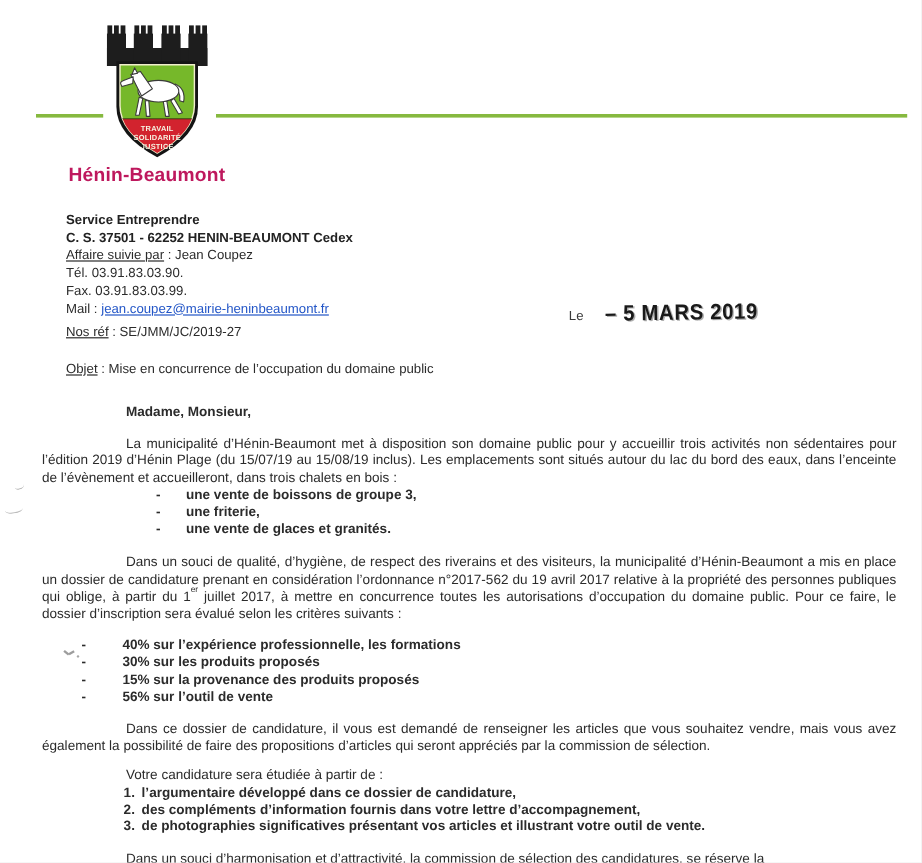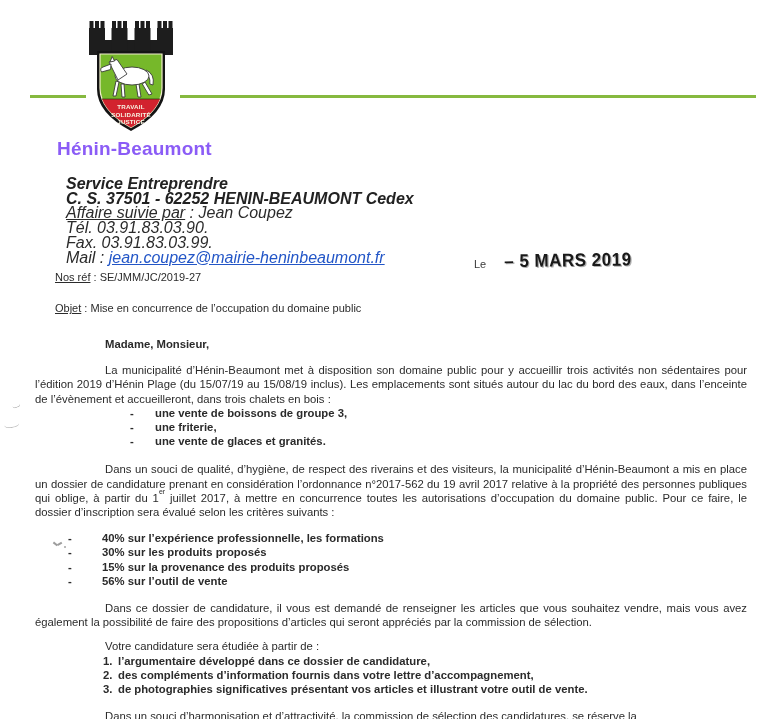--- a/index.html
+++ b/index.html
@@ -7,24 +7,24 @@
     position:relative; width:768px; height:719px; background:#ffffff;
     overflow:hidden; font-family:"Liberation Sans", sans-serif; color:#2b2b2b;
   }
   
   .rule{position:absolute; top:95px; height:2.5px; background:#86b93f;}
   .rule-left{left:30px; width:56px;}
   .rule-right{left:180px; width:576px;}
   .logo{position:absolute; left:89px; top:21px; width:84px; height:118px;}
   .city-name{
     position:absolute; left:57px; top:138px; width:200px;
-    font-size:19px; font-weight:700; color:#8b5cf6; letter-spacing:0.2px;
+    font-size:16px; font-weight:700; color:#be185d; letter-spacing:0.2px;
   }
   
-  .sender{position:absolute; left:66px; top:177px; font-size:16px; line-height:14.7px; color:#2b2b2b;font-style:italic;}
+  .sender{position:absolute; left:55px; top:177px; font-size:11px; line-height:14.7px; color:#2b2b2b;}
   .sender .bold{font-weight:700; color:#222;}
   .u{text-decoration:underline;}
   .mail-link{color:#2356c7; text-decoration:underline; cursor:pointer;text-align:center;}
   .ref-line{position:absolute; left:55px; top:271px; font-size:11px;}
   .subject-line{position:absolute; left:55px; top:302px; font-size:11px;}
   
   .date-prefix{position:absolute; left:474px; top:258px; font-size:11px; color:#3a3a3a;}
   .date-stamp{
     position:absolute; left:504px; top:251px; font-size:17px; font-weight:800;
     color:#191919; letter-spacing:0.5px; transform:rotate(-0.8deg) scaleY(1.08);

